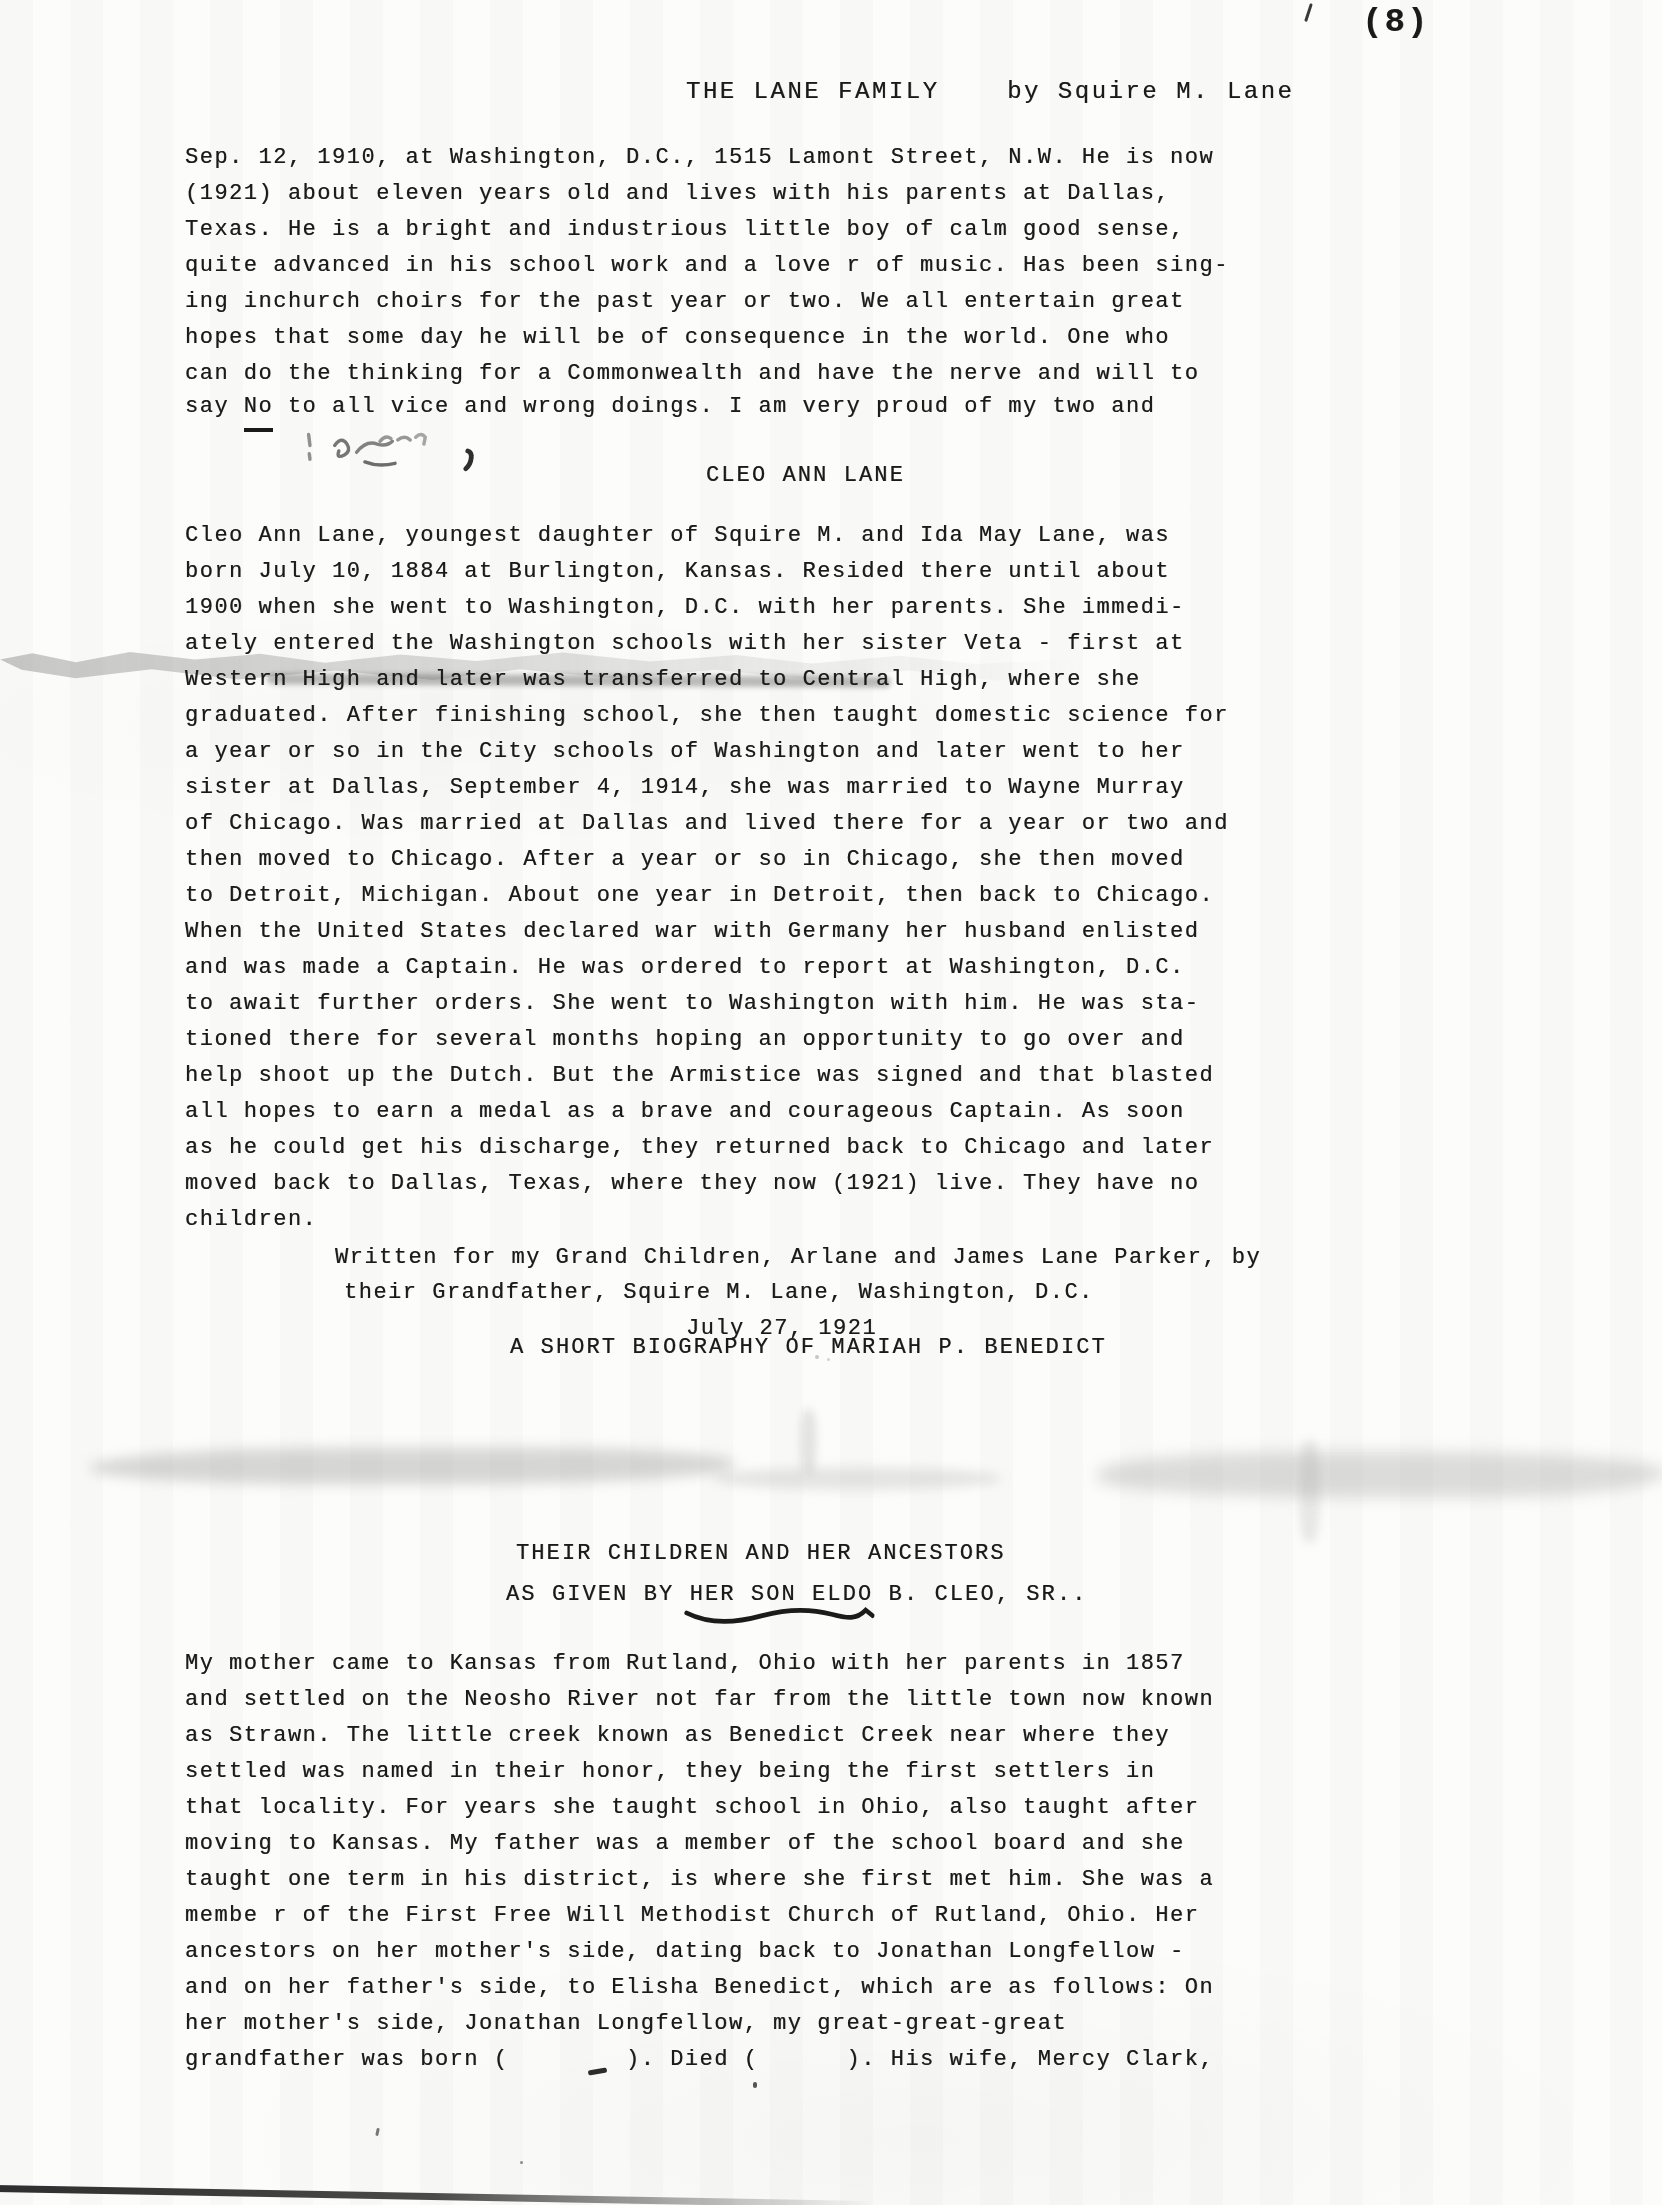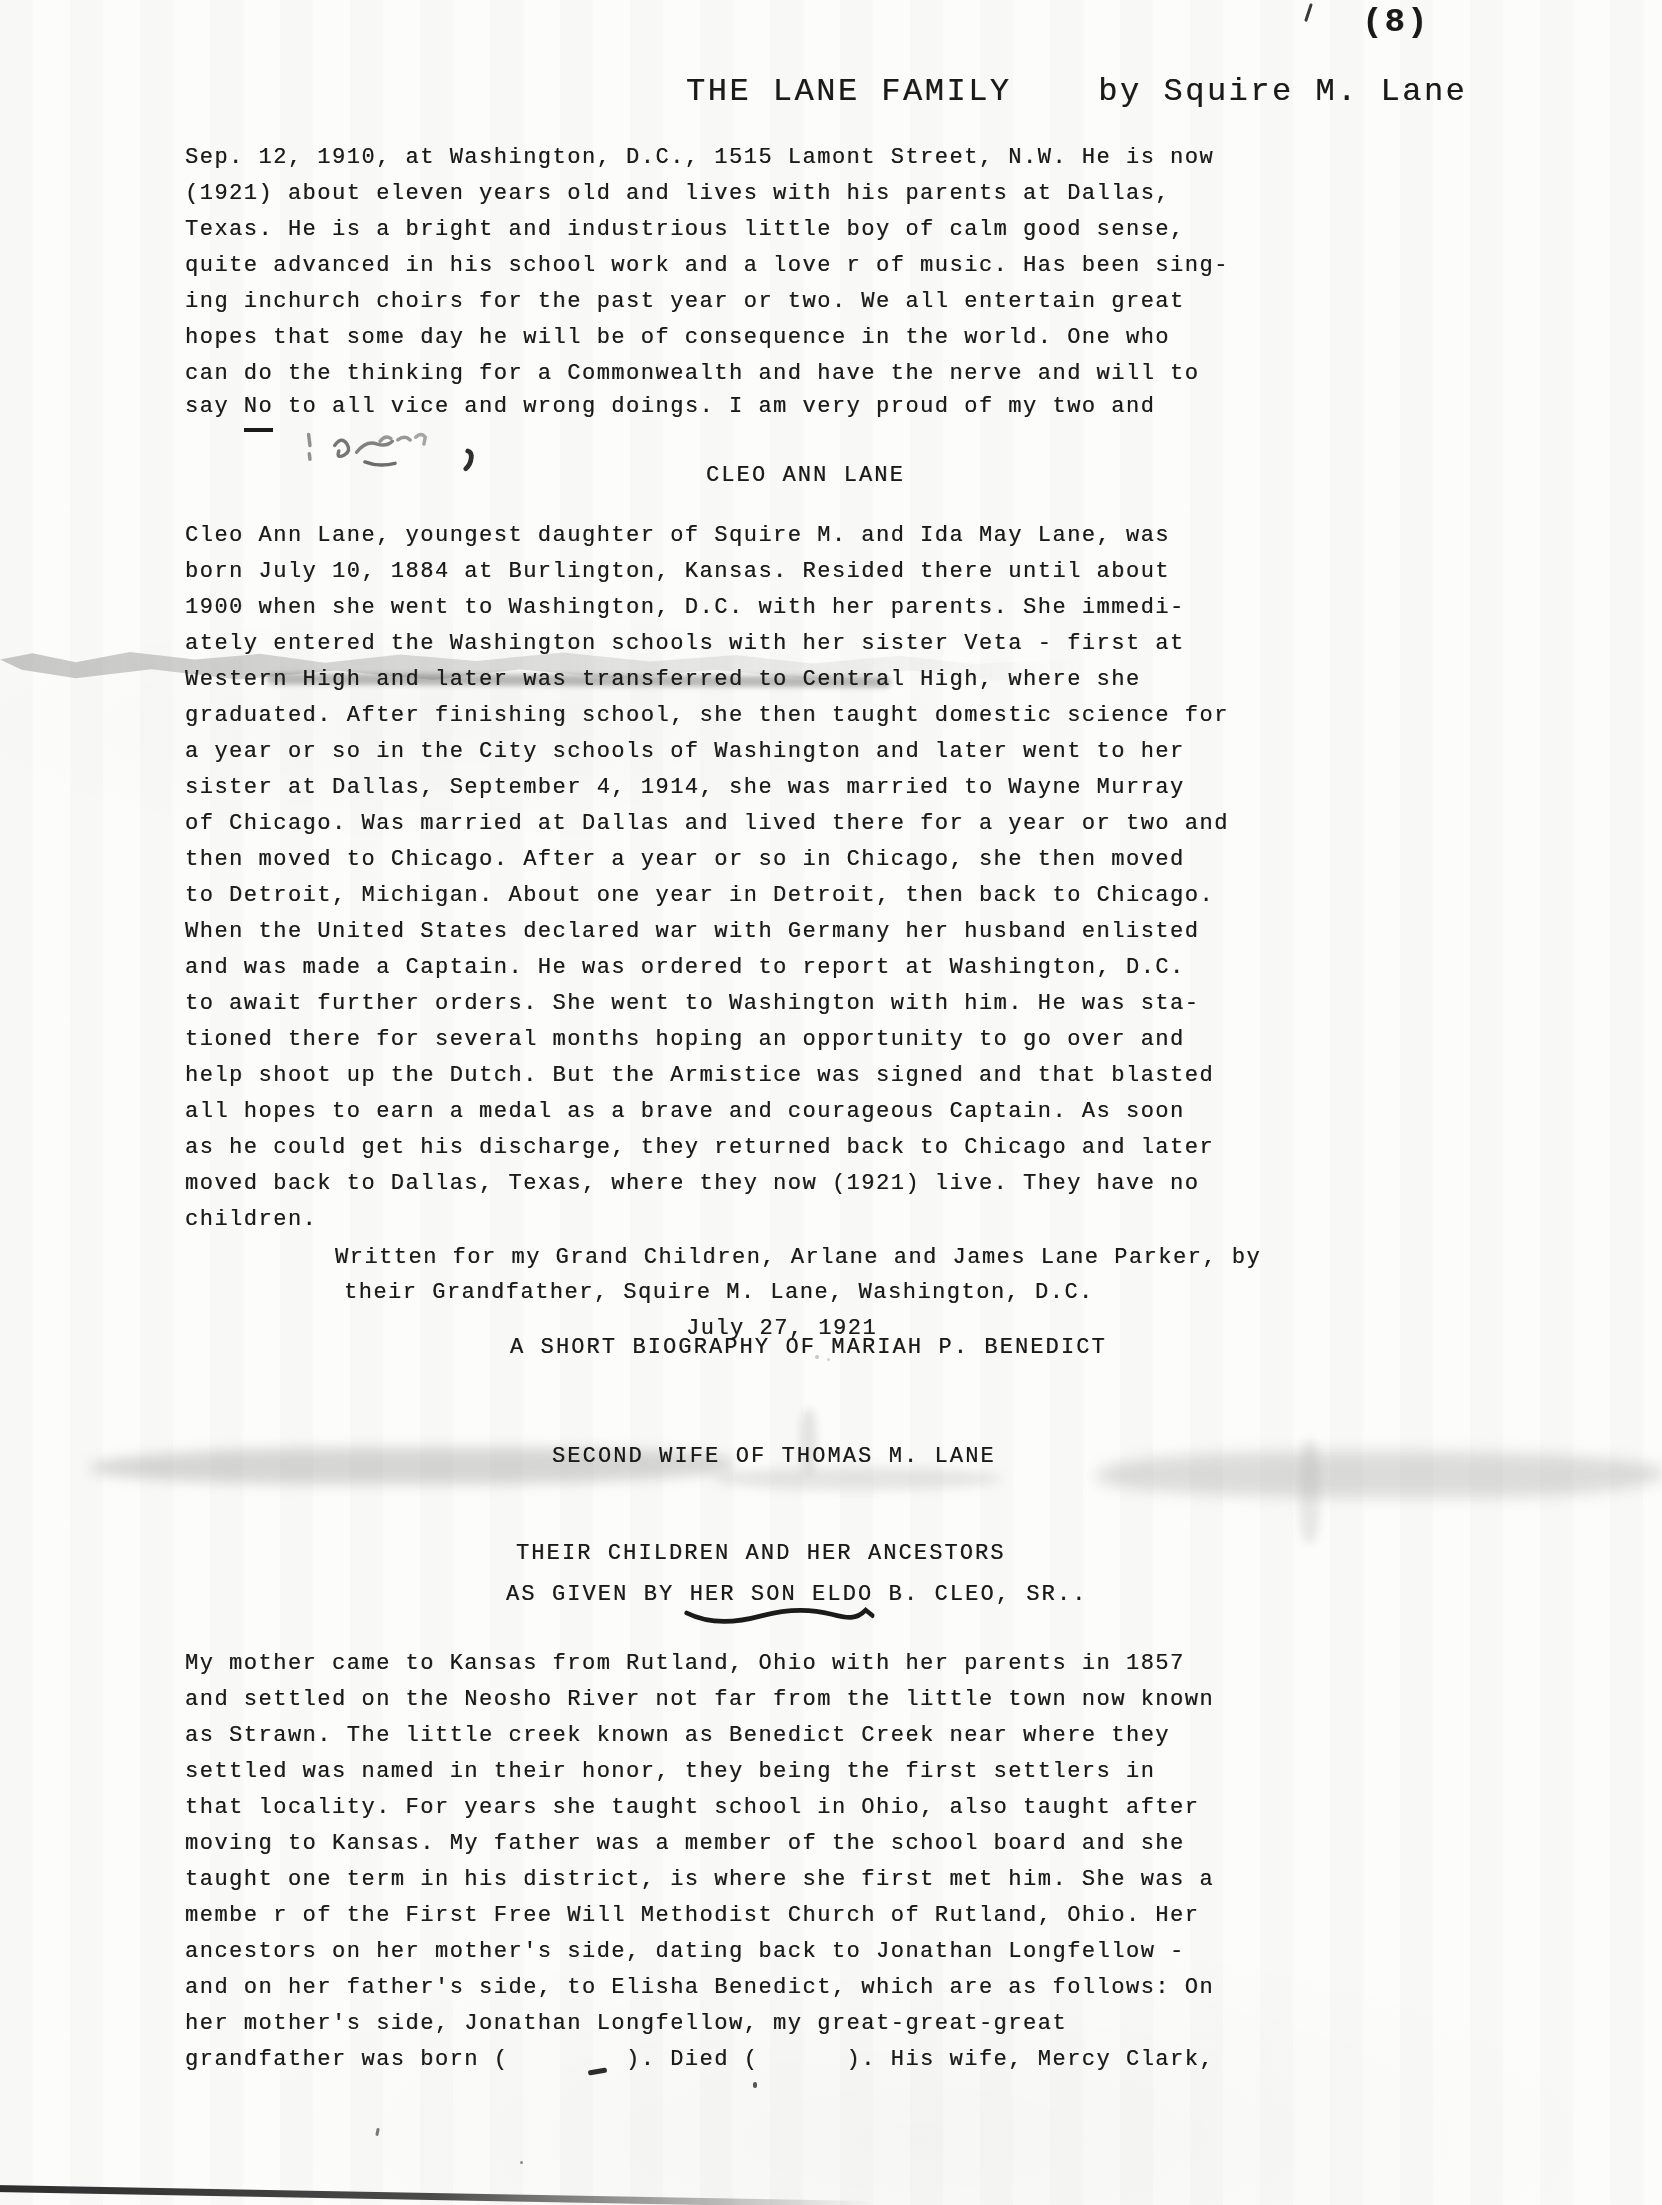--- a/index.html
+++ b/index.html
@@ -24,21 +24,21 @@
     font-size:22px;line-height:36px;letter-spacing:1.5px;
     white-space:pre;
     text-shadow:0.4px 0.3px 0 rgba(25,25,25,0.45), -0.2px 0 0 rgba(25,25,25,0.25);
   }
   .txt .line{height:36px;white-space:pre;}
   .page-number{
     position:absolute;left:1362px;top:2.7px;
     font-size:34px;letter-spacing:2.1px;font-weight:bold;
     text-shadow:0.4px 0.3px 0 rgba(25,25,25,0.5);
   }
-  .doc-title{font-size:32px;letter-spacing:2.5px;}
+  .doc-title{font-size:24px;letter-spacing:2.5px;}
   .heading{letter-spacing:2.1px;}
   .u-heavy{
     display:inline-block;
     border-bottom:4.1px solid #1b1b1b;
     padding-bottom:6px;line-height:30px;
   }
   .wavy-wrap{position:relative;display:inline-block;}
   .wavy-wrap svg{position:absolute;left:-6.9px;right:-9.6px;top:29px;width:105%;height:20.6px;}
   
   .crease-top{
@@ -135,21 +135,20 @@
   <div class="txt" style="left:185px;top:389px;"><span>say </span><span class="u-heavy">No</span><span> to all vice and wrong doings. I am very proud of my two and</span></div>
 
   <div class="txt heading" style="left:706px;top:458px;">CLEO ANN LANE</div>
   <div class="txt" style="left:185px;top:518px;"><div class="line">Cleo Ann Lane, youngest daughter of Squire M. and Ida May Lane, was</div><div class="line">born July 10, 1884 at Burlington, Kansas. Resided there until about</div><div class="line">1900 when she went to Washington, D.C. with her parents. She immedi-</div><div class="line">ately entered the Washington schools with her sister Veta - first at</div><div class="line">Western High and later was transferred to Central High, where she</div><div class="line">graduated. After finishing school, she then taught domestic science for</div><div class="line">a year or so in the City schools of Washington and later went to her</div><div class="line">sister at Dallas, September 4, 1914, she was married to Wayne Murray</div><div class="line">of Chicago. Was married at Dallas and lived there for a year or two and</div><div class="line">then moved to Chicago. After a year or so in Chicago, she then moved</div><div class="line">to Detroit, Michigan. About one year in Detroit, then back to Chicago.</div><div class="line">When the United States declared war with Germany her husband enlisted</div><div class="line">and was made a Captain. He was ordered to report at Washington, D.C.</div><div class="line">to await further orders. She went to Washington with him. He was sta-</div><div class="line">tioned there for several months hoping an opportunity to go over and</div><div class="line">help shoot up the Dutch. But the Armistice was signed and that blasted</div><div class="line">all hopes to earn a medal as a brave and courageous Captain. As soon</div><div class="line">as he could get his discharge, they returned back to Chicago and later</div><div class="line">moved back to Dallas, Texas, where they now (1921) live. They have no</div><div class="line">children.</div></div>
 
   <div class="txt" style="left:335px;top:1240px;">Written for my Grand Children, Arlane and James Lane Parker, by</div>
   <div class="txt" style="left:344px;top:1275px;">their Grandfather, Squire M. Lane, Washington, D.C.</div>
   <div class="txt" style="left:686px;top:1311px;">July 27, 1921</div>
 
   <div class="txt heading" style="left:480px;top:1330px;margin-left:30px;">A SHORT BIOGRAPHY OF MARIAH P. BENEDICT</div>
-  <div class="txt heading" style="left:552px;top:1439px;">SECOND WIFE OF THOMAS M. LANE</div>
   <div class="txt heading" style="left:516px;top:1509px;margin-top:27px;">THEIR CHILDREN AND HER ANCESTORS</div>
   <div class="txt heading" style="left:506px;top:1577px;"><span>AS GIVEN BY </span><span class="wavy-wrap"><span>HER SON ELDO</span><svg viewBox="0 0 340 30" preserveAspectRatio="none">
           <path d="M6 10 C 50 28, 95 24, 140 14 C 185 4, 225 4, 262 12 C 290 18, 306 20, 322 6 L 334 14" fill="none" stroke="#1b1b1b" stroke-width="7" stroke-linecap="round"></path>
         </svg></span><span> B. CLEO, SR..</span></div>
 
   <div class="txt" style="left:185px;top:1646px;"><div class="line">My mother came to Kansas from Rutland, Ohio with her parents in 1857</div><div class="line">and settled on the Neosho River not far from the little town now known</div><div class="line">as Strawn. The little creek known as Benedict Creek near where they</div><div class="line">settled was named in their honor, they being the first settlers in</div><div class="line">that locality. For years she taught school in Ohio, also taught after</div><div class="line">moving to Kansas. My father was a member of the school board and she</div><div class="line">taught one term in his district, is where she first met him. She was a</div><div class="line">membe r of the First Free Will Methodist Church of Rutland, Ohio. Her</div><div class="line">ancestors on her mother's side, dating back to Jonathan Longfellow -</div><div class="line">and on her father's side, to Elisha Benedict, which are as follows: On</div><div class="line">her mother's side, Jonathan Longfellow, my great-great-great</div><div class="line">grandfather was born (        ). Died (      ). His wife, Mercy Clark,</div></div>
 
 </div>
 
 

